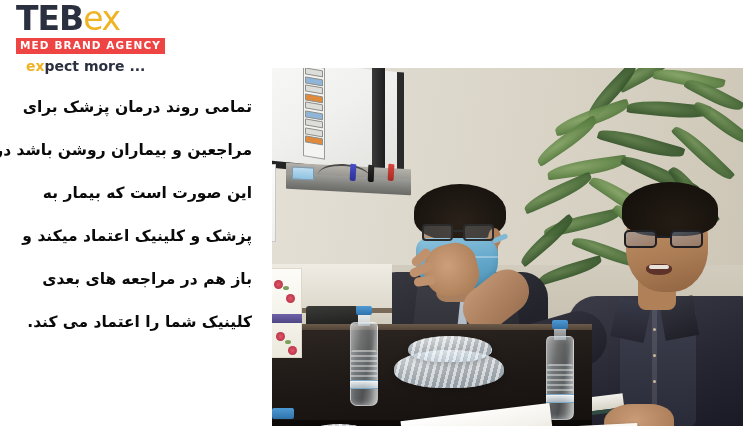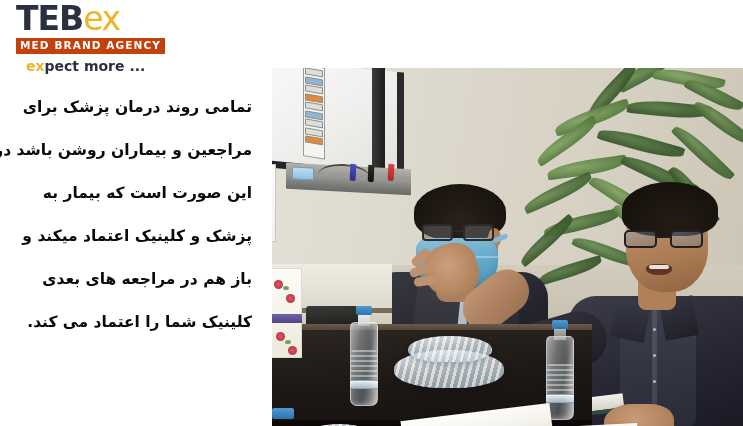--- a/index.html
+++ b/index.html
@@ -34,21 +34,21 @@
     letter-spacing: -1px;
     line-height: 30px;
     white-space: nowrap;
     font-family: "DejaVu Sans", "Liberation Sans", sans-serif;
   }
   #logo-teb { color: #2b3040; }
   #logo-ex  { color: #f0b323; font-weight: 400; letter-spacing: -1.5px; }
 
   #logo-bar {
     margin-top: 1px;
-    background: #c2410c;
+    background: #ef4444;
     color: #ffffff;
     font-size: 10.5px;
     font-weight: 700;
     letter-spacing: 1.1px;
     padding: 2px 4px 3px 4px;
     display: inline-block;
     line-height: 11px;
     white-space: nowrap;
   }
 

